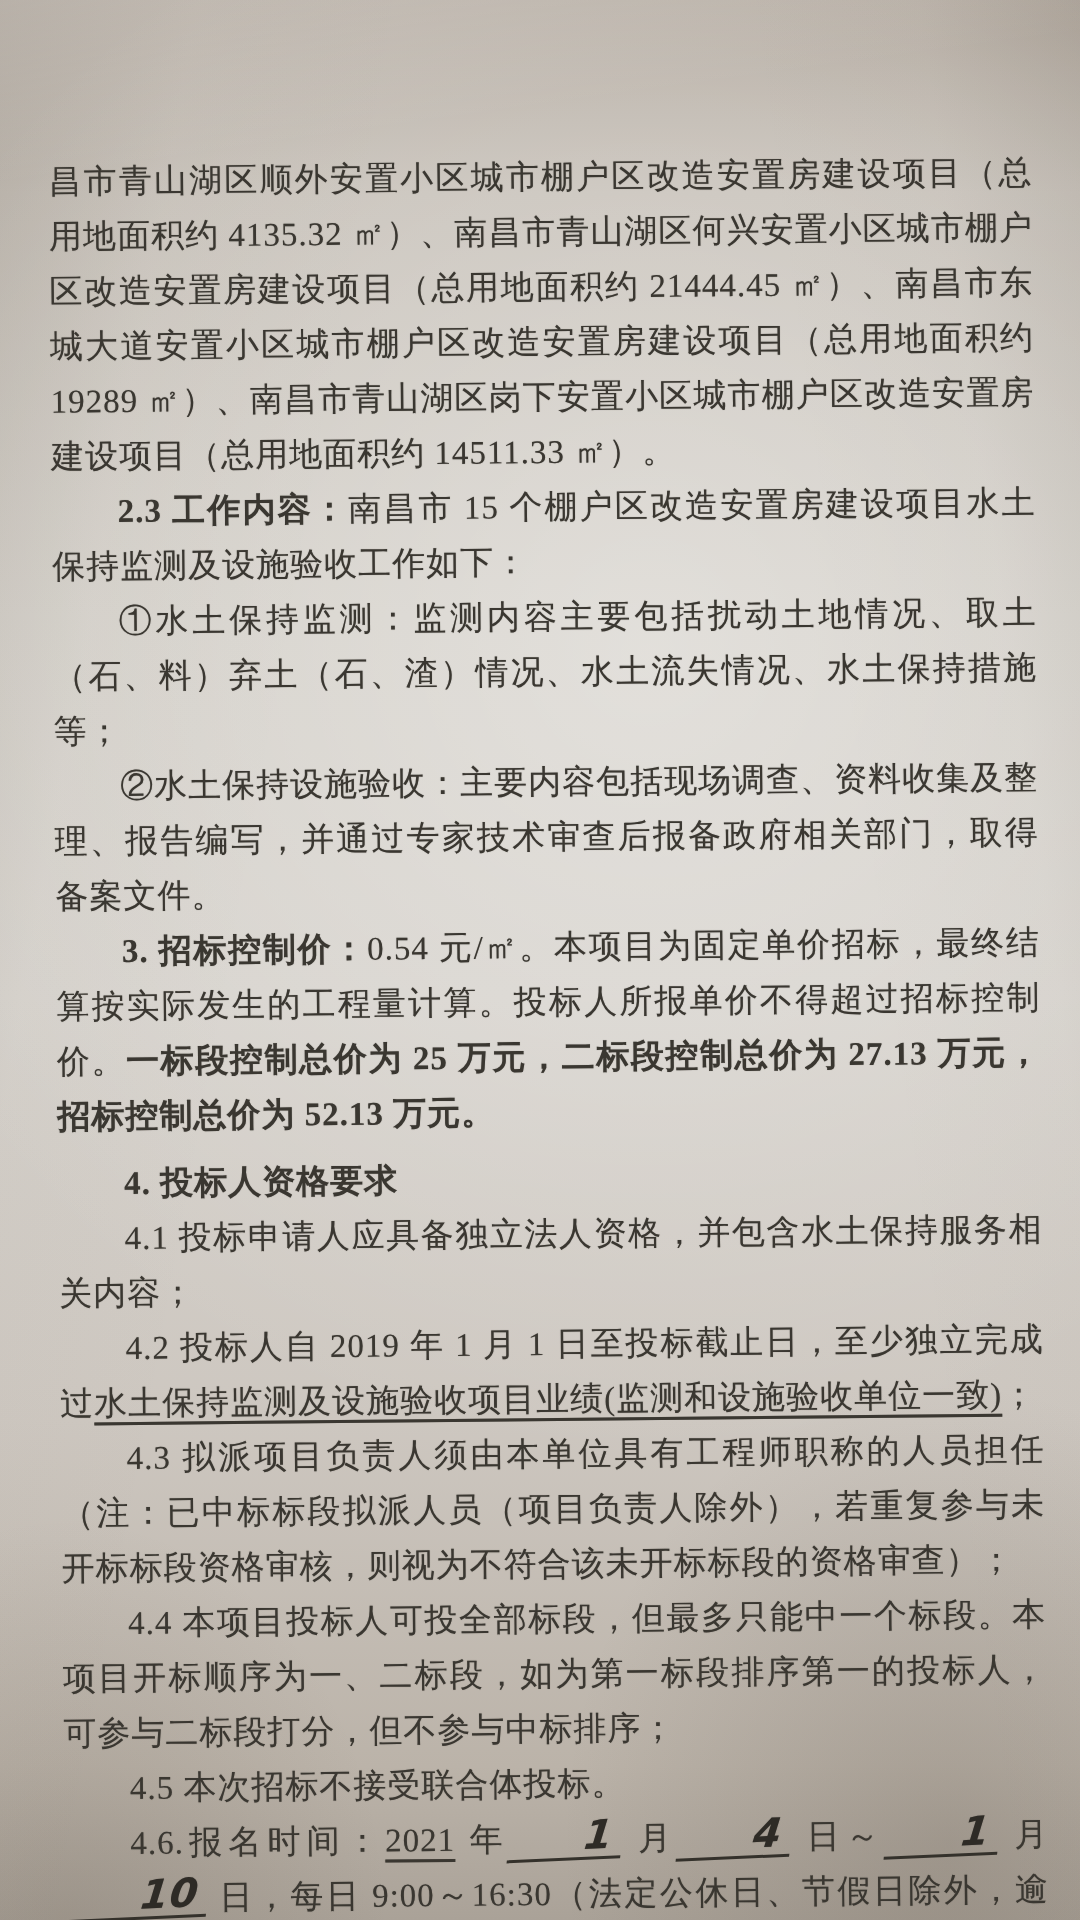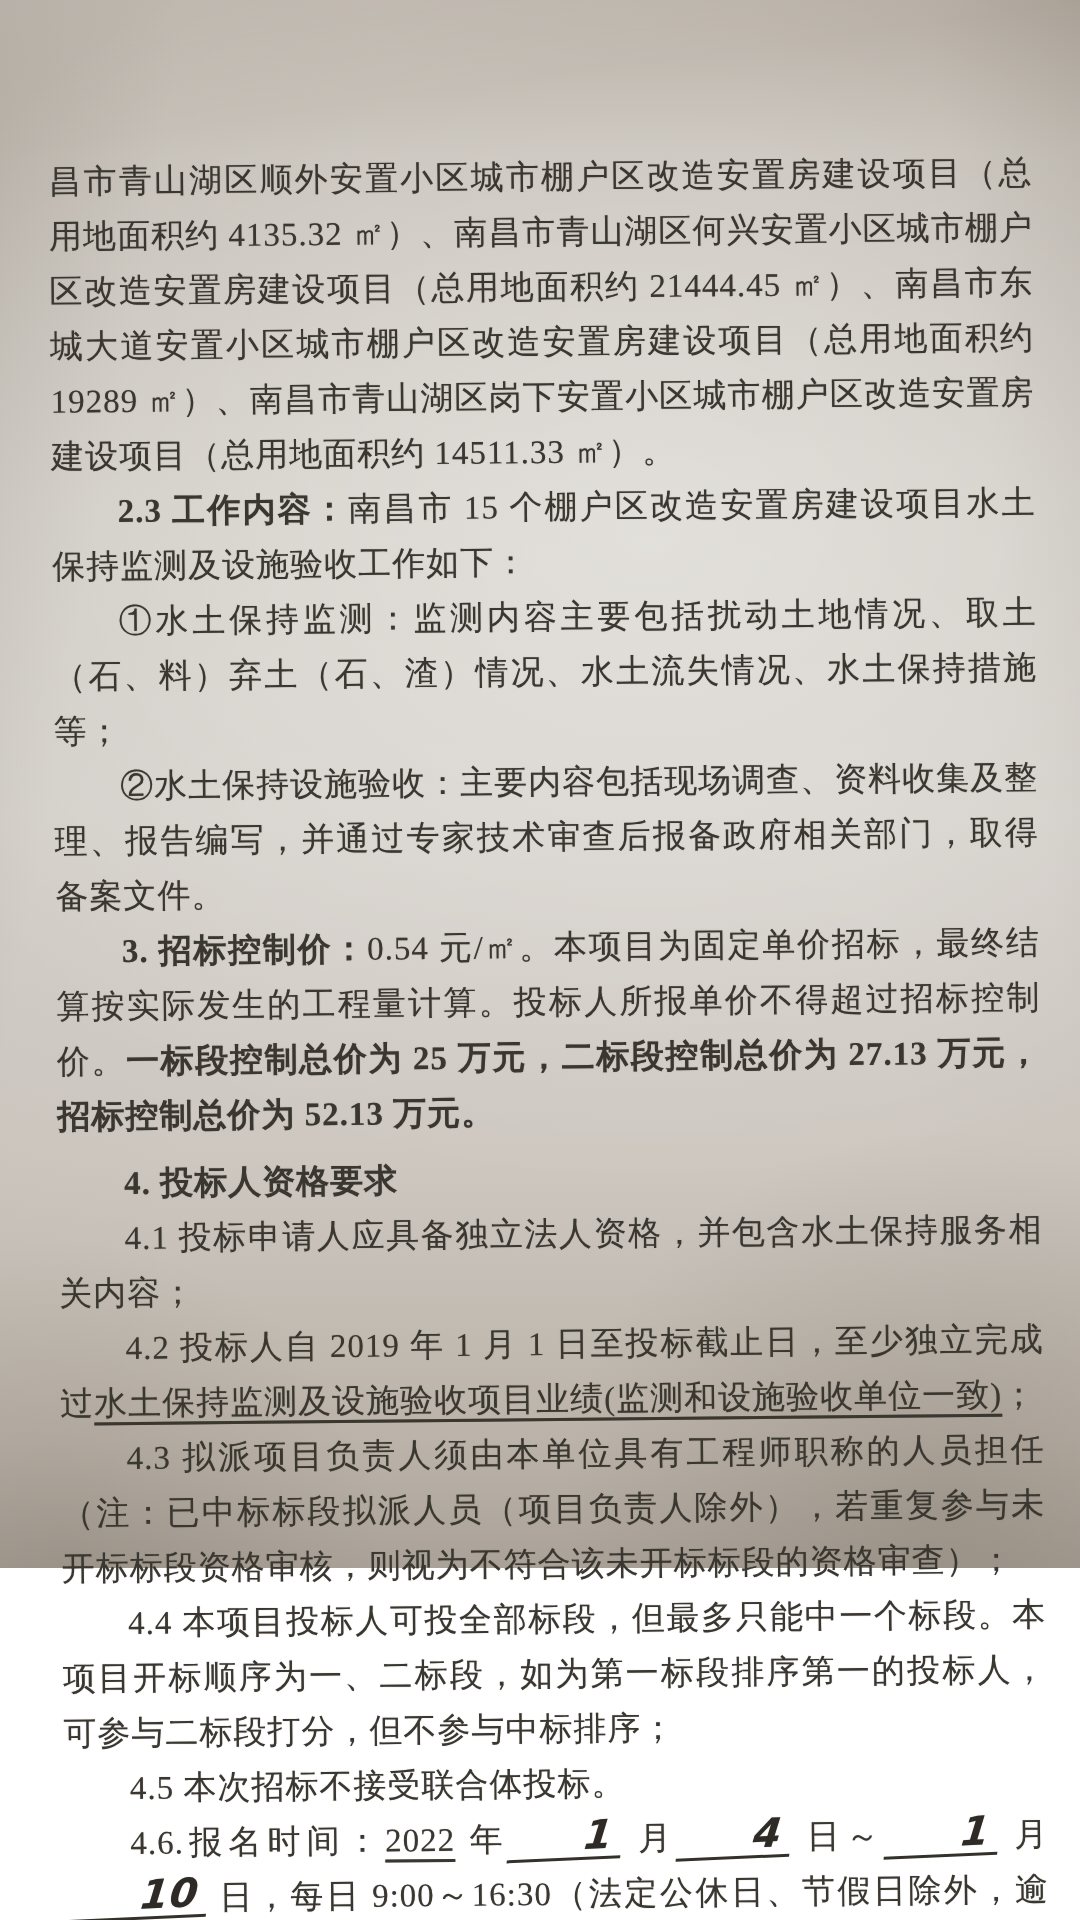--- a/index.html
+++ b/index.html
@@ -9,21 +9,21 @@
     height: 1920px;
     overflow: hidden;
     font-family: "Liberation Serif", "DejaVu Serif", serif;
   }
 
   
   .photo-surface {
     position: fixed;
     inset: 0;
     width: 1080px;
-    height: 1568px;
+    height: 1920px;
     background:
       radial-gradient(115% 62% at 60% 34%, rgba(255,255,255,0.34) 0%, rgba(255,255,255,0.10) 45%, rgba(255,255,255,0) 68%),
       linear-gradient(100deg, rgba(92,82,70,0.16) 0%, rgba(92,82,70,0.02) 14%, rgba(92,82,70,0) 30%),
       linear-gradient(262deg, rgba(92,82,70,0.14) 0%, rgba(92,82,70,0.02) 12%, rgba(92,82,70,0) 26%),
       linear-gradient(180deg, #b5aca2 0%, #c8c2ba 10%, #d3cfc8 32%, #d6d2cc 52%, #cdc7c0 74%, #bbb3a9 92%, #aaa298 100%);
   }
   .photo-surface::before {
     content: "";
     position: absolute;
     inset: 0;
@@ -87,15 +87,15 @@
       <p><span class="b">2.3 工作内容：</span><span>南昌市 15 个棚户区改造安置房建设项目水土保持监测及设施验收工作如下：</span></p>
       <p><span>①水土保持监测：监测内容主要包括扰动土地情况、取土（石、料）弃土（石、渣）情况、水土流失情况、水土保持措施等；</span></p>
       <p><span>②水土保持设施验收：主要内容包括现场调查、资料收集及整理、报告编写，并通过专家技术审查后报备政府相关部门，取得备案文件。</span></p>
       <p><span class="b">3. 招标控制价：</span><span>0.54 元/㎡。本项目为固定单价招标，最终结算按实际发生的工程量计算。投标人所报单价不得超过招标控制价。</span><span class="b">一标段控制总价为 25 万元，二标段控制总价为 27.13 万元，招标控制总价为 52.13 万元。</span></p>
       <p class="heading"><span class="b">4. 投标人资格要求</span></p>
       <p><span>4.1 投标申请人应具备独立法人资格，并包含水土保持服务相关内容；</span></p>
       <p><span>4.2 投标人自 2019 年 1 月 1 日至投标截止日，至少独立完成过</span><span class="u">水土保持监测及设施验收项目业绩(监测和设施验收单位一致)</span><span>；</span></p>
       <p><span>4.3 拟派项目负责人须由本单位具有工程师职称的人员担任（注：已中标标段拟派人员（项目负责人除外），若重复参与未开标标段资格审核，则视为不符合该未开标标段的资格审查）；</span></p>
       <p><span>4.4 本项目投标人可投全部标段，但最多只能中一个标段。本项目开标顺序为一、二标段，如为第一标段排序第一的投标人，可参与二标段打分，但不参与中标排序；</span></p>
       <p><span>4.5 本次招标不接受联合体投标。</span></p>
-      <p><span>4.6.报名时间：</span><span class="u">2022</span><span> 年</span><span class="hw">1</span><span> 月</span><span class="hw">4</span><span> 日～</span><span class="hw">1</span><span> 月</span><span class="hw">10</span><span> 日，每日 9:00～16:30（法定公休日、节假日除外，逾期不予受理），携带企业法定代表人身份证明（法定代表人）或法定代表人授权委托书（被授权人）、有效期范围内的营业执照、资质证书及本人有效身份证前往江西中盛工程造价咨询有限责任公司（南昌市红谷滩区万达中心写字楼 B3 座六楼）报名及领取招标文件。</span></p>
+      <p><span>4.6.报名时间：</span><span class="u">2021</span><span> 年</span><span class="hw">1</span><span> 月</span><span class="hw">4</span><span> 日～</span><span class="hw">1</span><span> 月</span><span class="hw">10</span><span> 日，每日 9:00～16:30（法定公休日、节假日除外，逾期不予受理），携带企业法定代表人身份证明（法定代表人）或法定代表人授权委托书（被授权人）、有效期范围内的营业执照、资质证书及本人有效身份证前往江西中盛工程造价咨询有限责任公司（南昌市红谷滩区万达中心写字楼 B3 座六楼）报名及领取招标文件。</span></p>
     </main>
 </div>
 
 </body></html>

